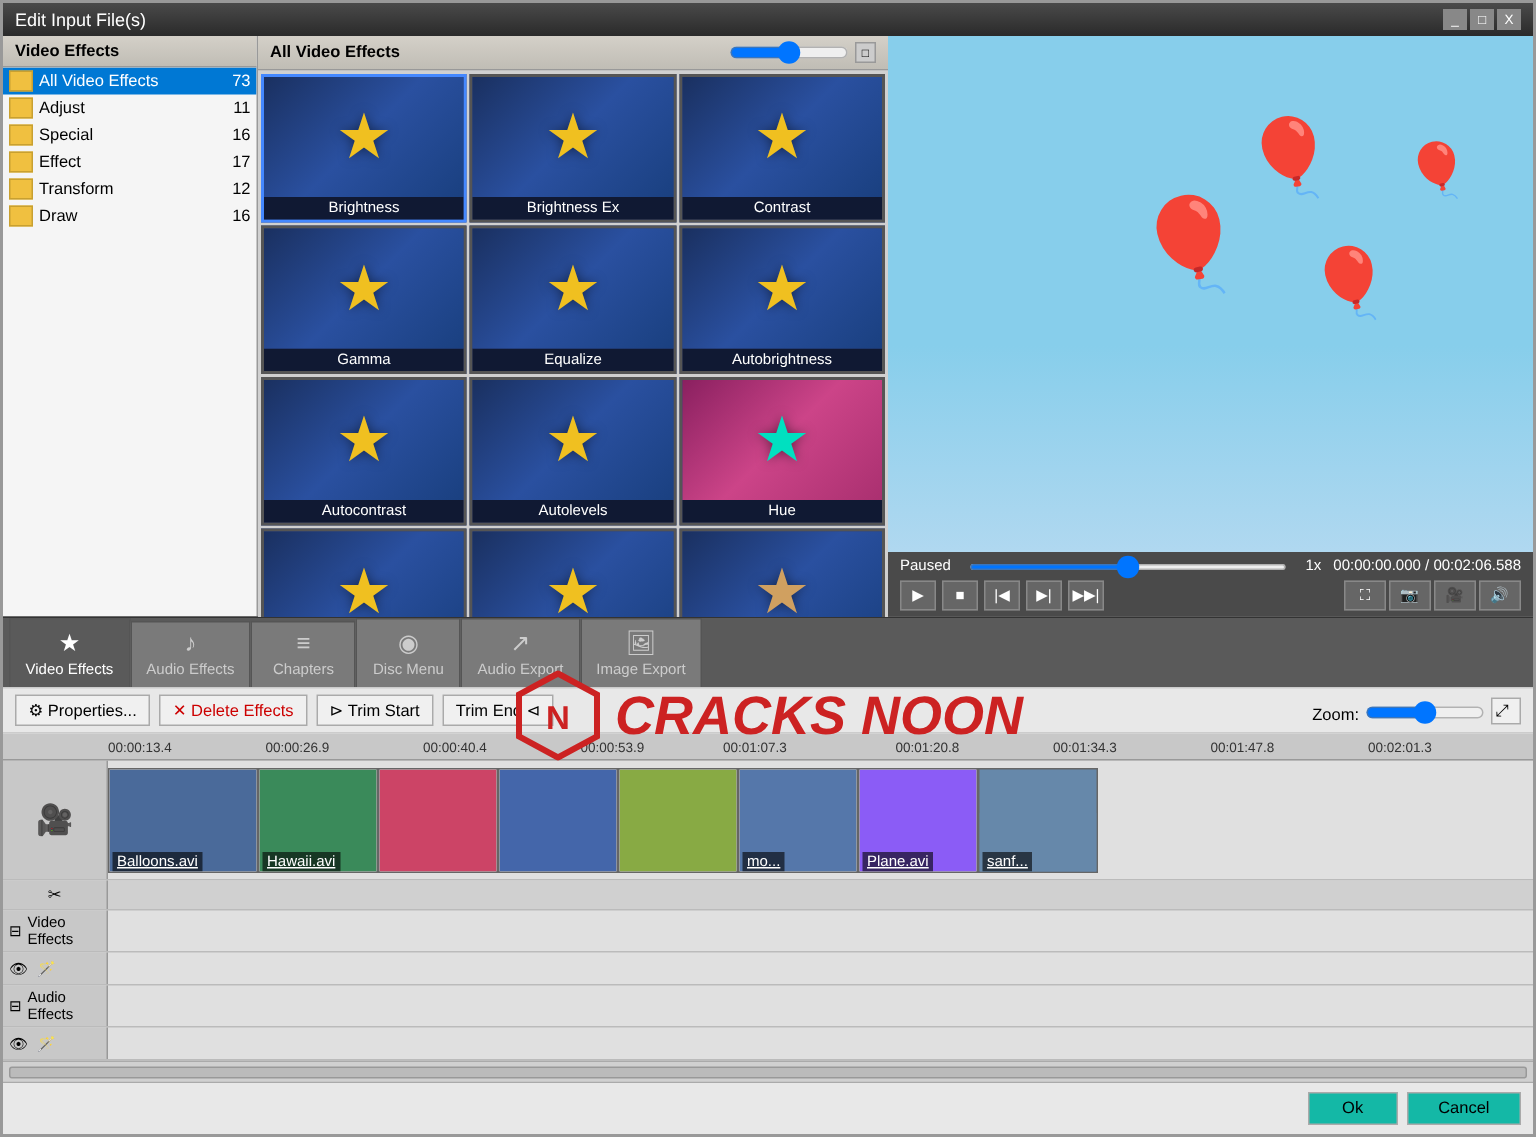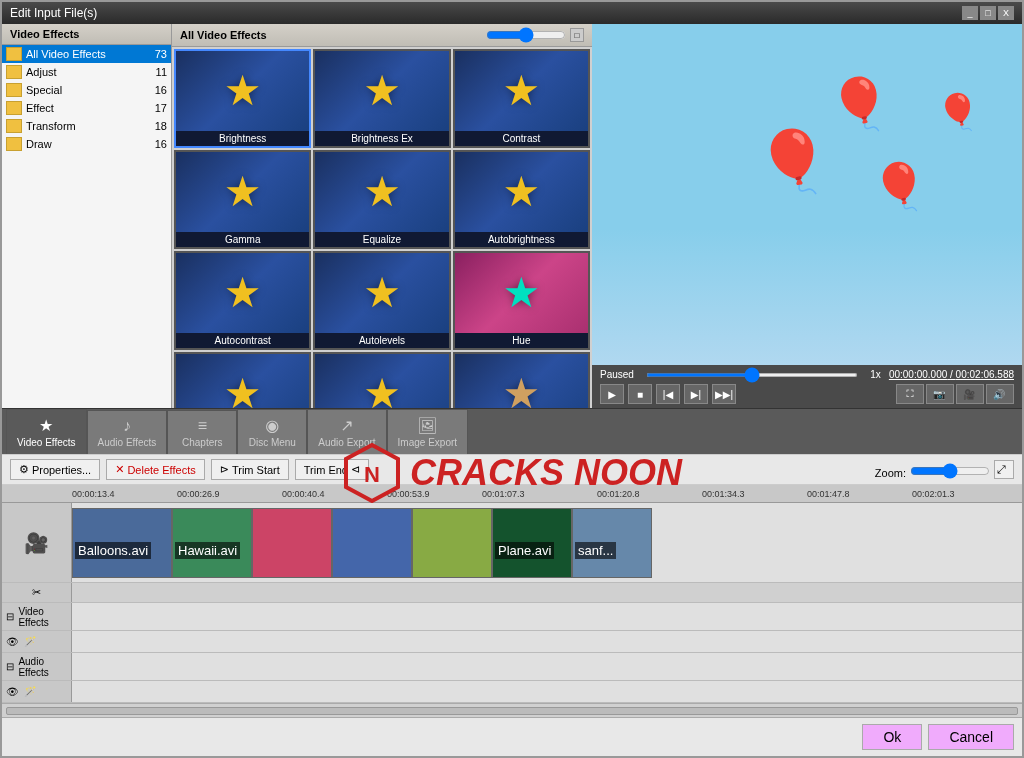--- a/index.html
+++ b/index.html
@@ -34,21 +34,21 @@
     .effect-thumb-label { background: rgba(0,0,0,0.6); color: white; font-size: 10px; text-align: center; width: 100%; padding: 2px; }
 
     
     .star { font-size: 42px; line-height: 1; }
 
     
     .preview-panel { flex: 1; background: #3a3a3a; display: flex; flex-direction: column; min-width: 380px; }
     .preview-video { flex: 1; background: #87ceeb; display: flex; align-items: center; justify-content: center; overflow: hidden; position: relative; }
     .preview-controls { background: #4a4a4a; padding: 4px 8px; color: white; font-size: 10px; }
     .preview-status { display: flex; align-items: center; gap: 8px; margin-bottom: 4px; }
-    .preview-time { margin-left: auto; text-decoration: underline; }
+    .preview-time { margin-left: auto; }
     .preview-buttons { display: flex; align-items: center; gap: 4px; }
     .preview-btn { background: #666; border: 1px solid #888; color: white; width: 24px; height: 20px; cursor: pointer; display: flex; align-items: center; justify-content: center; font-size: 10px; }
     .preview-slider { flex: 1; height: 4px; background: #888; margin: 0 4px; }
     .preview-right-btns { display: flex; gap: 2px; margin-left: auto; }
 
     
     .tab-bar { background: #5a5a5a; display: flex; align-items: flex-end; padding-left: 4px; border-top: 1px solid #333; }
     .tab { background: #7a7a7a; border: 1px solid #555; border-bottom: none; padding: 6px 10px; cursor: pointer; color: #ccc; font-size: 10px; display: flex; flex-direction: column; align-items: center; gap: 2px; min-width: 70px; }
     .tab.active { background: #5a5a5a; color: white; }
     .tab-icon { font-size: 16px; }
@@ -62,30 +62,30 @@
 
     
     .timeline-area { flex-shrink: 0; background: #e0e0e0; }
     .timeline-ruler { background: #c8c8c8; height: 18px; display: flex; align-items: center; padding-left: 70px; border-bottom: 1px solid #999; position: relative; overflow: hidden; }
     .ruler-mark { position: absolute; font-size: 9px; color: #333; }
     .track-row { display: flex; align-items: center; border-bottom: 1px solid #bbb; height: 80px; }
     .track-header { width: 70px; background: #c8c8c8; height: 100%; display: flex; align-items: center; justify-content: center; border-right: 1px solid #999; flex-shrink: 0; }
     .track-content { flex: 1; height: 100%; overflow: hidden; position: relative; display: flex; align-items: center; }
     .video-clips { display: flex; height: 70px; }
     .clip { height: 70px; min-width: 80px; border: 1px solid #666; overflow: hidden; position: relative; flex-shrink: 0; }
-    .clip-label { position: absolute; bottom: 18px; left: 2px; background: rgba(0,0,0,0.6); color: white; font-size: 13px; padding: 1px 3px; }
+    .clip-label { position: absolute; bottom: 0; left: 2px; background: rgba(0,0,0,0.6); color: white; font-size: 10px; padding: 1px 3px; text-decoration: underline; }
 
     .effects-track-row { display: flex; align-items: center; border-bottom: 1px solid #bbb; height: 28px; }
     .effects-track-header { width: 70px; background: #c8c8c8; height: 100%; display: flex; align-items: center; padding: 0 4px; border-right: 1px solid #999; flex-shrink: 0; font-size: 10px; gap: 4px; }
     .effects-track-content { flex: 1; height: 100%; }
     .collapse-icon { cursor: pointer; }
 
     
     .bottom-bar { background: #e8e8e8; border-top: 1px solid #aaa; padding: 6px 8px; display: flex; justify-content: flex-end; gap: 6px; }
-    .bottom-btn { background: #f0abfc; border: 1px solid #aaa; padding: 4px 20px; cursor: pointer; font-size: 14px; min-width: 60px; }
+    .bottom-btn { background: #14b8a6; border: 1px solid #aaa; padding: 4px 20px; cursor: pointer; font-size: 11px; min-width: 60px; }
 
     
     .h-scroll { background: #d0d0d0; height: 14px; border-top: 1px solid #aaa; display: flex; align-items: center; padding: 0 4px; }
     .h-scroll-bar { flex: 1; height: 8px; background: #bbb; border: 1px solid #999; border-radius: 2px; }
 
     
     .balloon-scene { width: 100%; height: 100%; background: linear-gradient(to bottom, #87ceeb 60%, #b0d8f0 100%); position: relative; }
   </style>
 </head>
 <body>
@@ -123,21 +123,21 @@
     <span class="effects-item-count">16</span>
   </div>
           <div class="effects-item">
     <div class="effects-item-icon" style="background:#f0c040;border:1px solid #c8a030;width:16px;height:14px;"></div>
     <span class="effects-item-label">Effect</span>
     <span class="effects-item-count">17</span>
   </div>
           <div class="effects-item">
     <div class="effects-item-icon" style="background:#f0c040;border:1px solid #c8a030;width:16px;height:14px;"></div>
     <span class="effects-item-label">Transform</span>
-    <span class="effects-item-count">18</span>
+    <span class="effects-item-count">12</span>
   </div>
           <div class="effects-item">
     <div class="effects-item-icon" style="background:#f0c040;border:1px solid #c8a030;width:16px;height:14px;"></div>
     <span class="effects-item-label">Draw</span>
     <span class="effects-item-count">16</span>
   </div>
         </div>
     </div>
 
     <div class="effects-grid-panel">
@@ -357,22 +357,27 @@
             <div class="clip" style="width: 80px; background: rgb(68, 102, 170);">
     <div style="width:100%;height:100%;background:#4466aa;display:flex;align-items:flex-end;padding:2px;">
       
     </div>
   </div>
             <div class="clip" style="width: 80px; background: rgb(136, 170, 68);">
     <div style="width:100%;height:100%;background:#88aa44;display:flex;align-items:flex-end;padding:2px;">
       
     </div>
   </div>
+            <div class="clip" style="width: 70px; background: rgb(85, 119, 170);">
+    <div style="width:100%;height:100%;background:#5577aa;display:flex;align-items:flex-end;padding:2px;">
+      <span class="clip-label">mo...</span>
+    </div>
+  </div>
             <div class="clip" style="width: 80px; background: rgb(136, 153, 187);">
-    <div style="width:100%;height:100%;background:#14532d;display:flex;align-items:flex-end;padding:2px;">
+    <div style="width:100%;height:100%;background:#8b5cf6;display:flex;align-items:flex-end;padding:2px;">
       <span class="clip-label">Plane.avi</span>
     </div>
   </div>
             <div class="clip" style="width: 80px; background: rgb(102, 136, 170);">
     <div style="width:100%;height:100%;background:#6688aa;display:flex;align-items:flex-end;padding:14px;margin-top:29px;">
       <span class="clip-label">sanf...</span>
     </div>
   </div>
           </div>
       </div>

